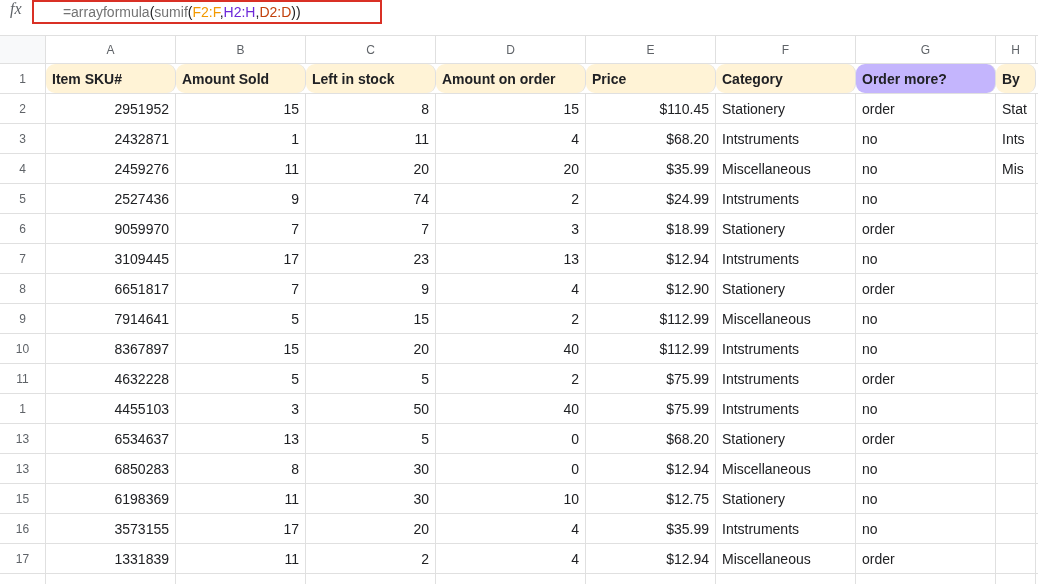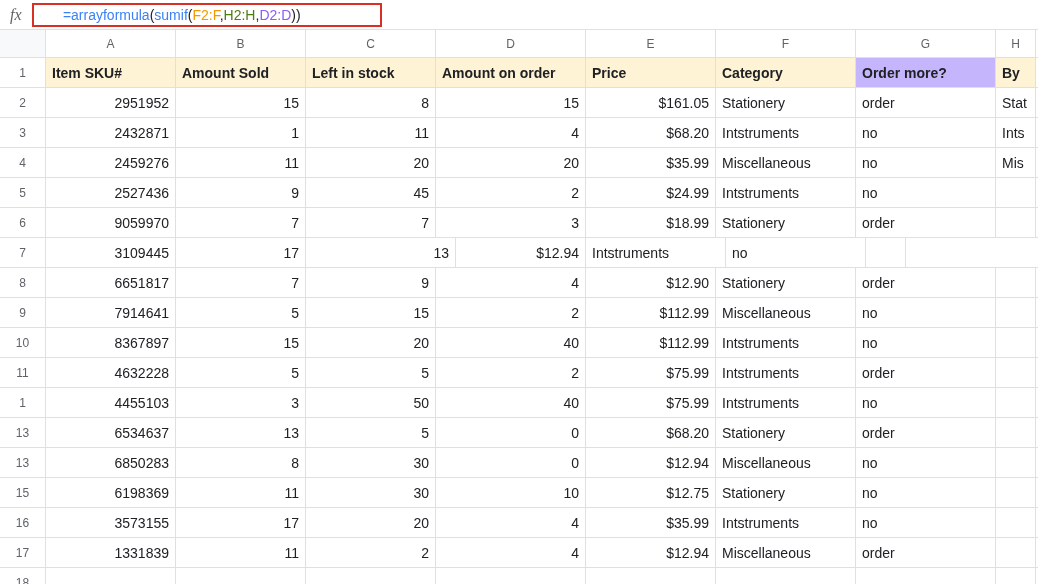--- a/index.html
+++ b/index.html
@@ -4,22 +4,21 @@
   <style>
     * { box-sizing: border-box; margin: 0; padding: 0; }
     body {
       font-family: Arial, sans-serif;
       font-size: 14px;
       background: #fff;
       color: #202124;
     }
     .formula-bar {
       display: flex;
-      align-items: center;
-      height: 30px;
+      height: 36px;
       border-bottom: 1px solid #e0e0e0;
       padding: 0 6px;
     }
     .fx-icon {
       font-style: italic;
       color: #5f6368;
       font-size: 16px;
       padding: 0 10px 0 4px;
       font-family: serif;
     }
@@ -29,25 +28,25 @@
       height: 24px;
       display: flex;
       align-items: center;
       width: 350px;
     }
     .formula-content {
       font-family: Arial, sans-serif;
       font-size: 14px;
       white-space: pre;
     }
-    .tok-fn { color: #3b82f6; }
+    .tok-fn { color: #737373; }
     .tok-paren { color: #202124; }
     .tok-range1 { color: #f29900; }
-    .tok-range2 { color: #4d7c0f; }
-    .tok-range3 { color: #8b5cf6; }
+    .tok-range2 { color: #6d28d9; }
+    .tok-range3 { color: #c2410c; }
     .tok-comma { color: #202124; }
     .sheet {
       display: flex;
       flex-direction: column;
     }
     .col-headers {
       display: flex;
       height: 28px;
       border-bottom: 1px solid #e0e0e0;
     }
@@ -85,20 +84,21 @@
       padding: 0 6px;
       line-height: 30px;
       border-right: 1px solid #e0e0e0;
       overflow: hidden;
       white-space: nowrap;
       flex-shrink: 0;
     }
     .header-cell {
       font-weight: bold;
       background: #fff3d6;
+      border-radius: 9px;
     }
     .header-g {
       background: #c4b5fd;
     }
     .num { text-align: right; }
     .txt { text-align: left; }
     .w-a { width: 130px; }
     .w-b { width: 130px; }
     .w-c { width: 130px; }
     .w-d { width: 150px; }
@@ -144,21 +144,21 @@
     <div class="cell header-cell txt w-h">By</div>
   </div>
 
   <div id="data-rows">
       <div class="row">
         <div class="row-header">2</div>
         <div class="cell num w-a">2951952</div>
         <div class="cell num w-b">15</div>
         <div class="cell num w-c">8</div>
         <div class="cell num w-d">15</div>
-        <div class="cell num w-e">$161.05</div>
+        <div class="cell num w-e">$110.45</div>
         <div class="cell txt w-f">Stationery</div>
         <div class="cell txt w-g">order</div>
         <div class="cell txt w-h">Stat</div>
       </div>
       <div class="row">
         <div class="row-header">3</div>
         <div class="cell num w-a">2432871</div>
         <div class="cell num w-b">1</div>
         <div class="cell num w-c">11</div>
         <div class="cell num w-d">4</div>
@@ -175,21 +175,21 @@
         <div class="cell num w-d">20</div>
         <div class="cell num w-e">$35.99</div>
         <div class="cell txt w-f">Miscellaneous</div>
         <div class="cell txt w-g">no</div>
         <div class="cell txt w-h">Mis</div>
       </div>
       <div class="row">
         <div class="row-header">5</div>
         <div class="cell num w-a">2527436</div>
         <div class="cell num w-b">9</div>
-        <div class="cell num w-c">45</div>
+        <div class="cell num w-c">74</div>
         <div class="cell num w-d">2</div>
         <div class="cell num w-e">$24.99</div>
         <div class="cell txt w-f">Intstruments</div>
         <div class="cell txt w-g">no</div>
         <div class="cell txt w-h"></div>
       </div>
       <div class="row">
         <div class="row-header">6</div>
         <div class="cell num w-a">9059970</div>
         <div class="cell num w-b">7</div>
@@ -197,20 +197,21 @@
         <div class="cell num w-d">3</div>
         <div class="cell num w-e">$18.99</div>
         <div class="cell txt w-f">Stationery</div>
         <div class="cell txt w-g">order</div>
         <div class="cell txt w-h"></div>
       </div>
       <div class="row">
         <div class="row-header">7</div>
         <div class="cell num w-a">3109445</div>
         <div class="cell num w-b">17</div>
+        <div class="cell num w-c">23</div>
         <div class="cell num w-d">13</div>
         <div class="cell num w-e">$12.94</div>
         <div class="cell txt w-f">Intstruments</div>
         <div class="cell txt w-g">no</div>
         <div class="cell txt w-h"></div>
       </div>
       <div class="row">
         <div class="row-header">8</div>
         <div class="cell num w-a">6651817</div>
         <div class="cell num w-b">7</div>

